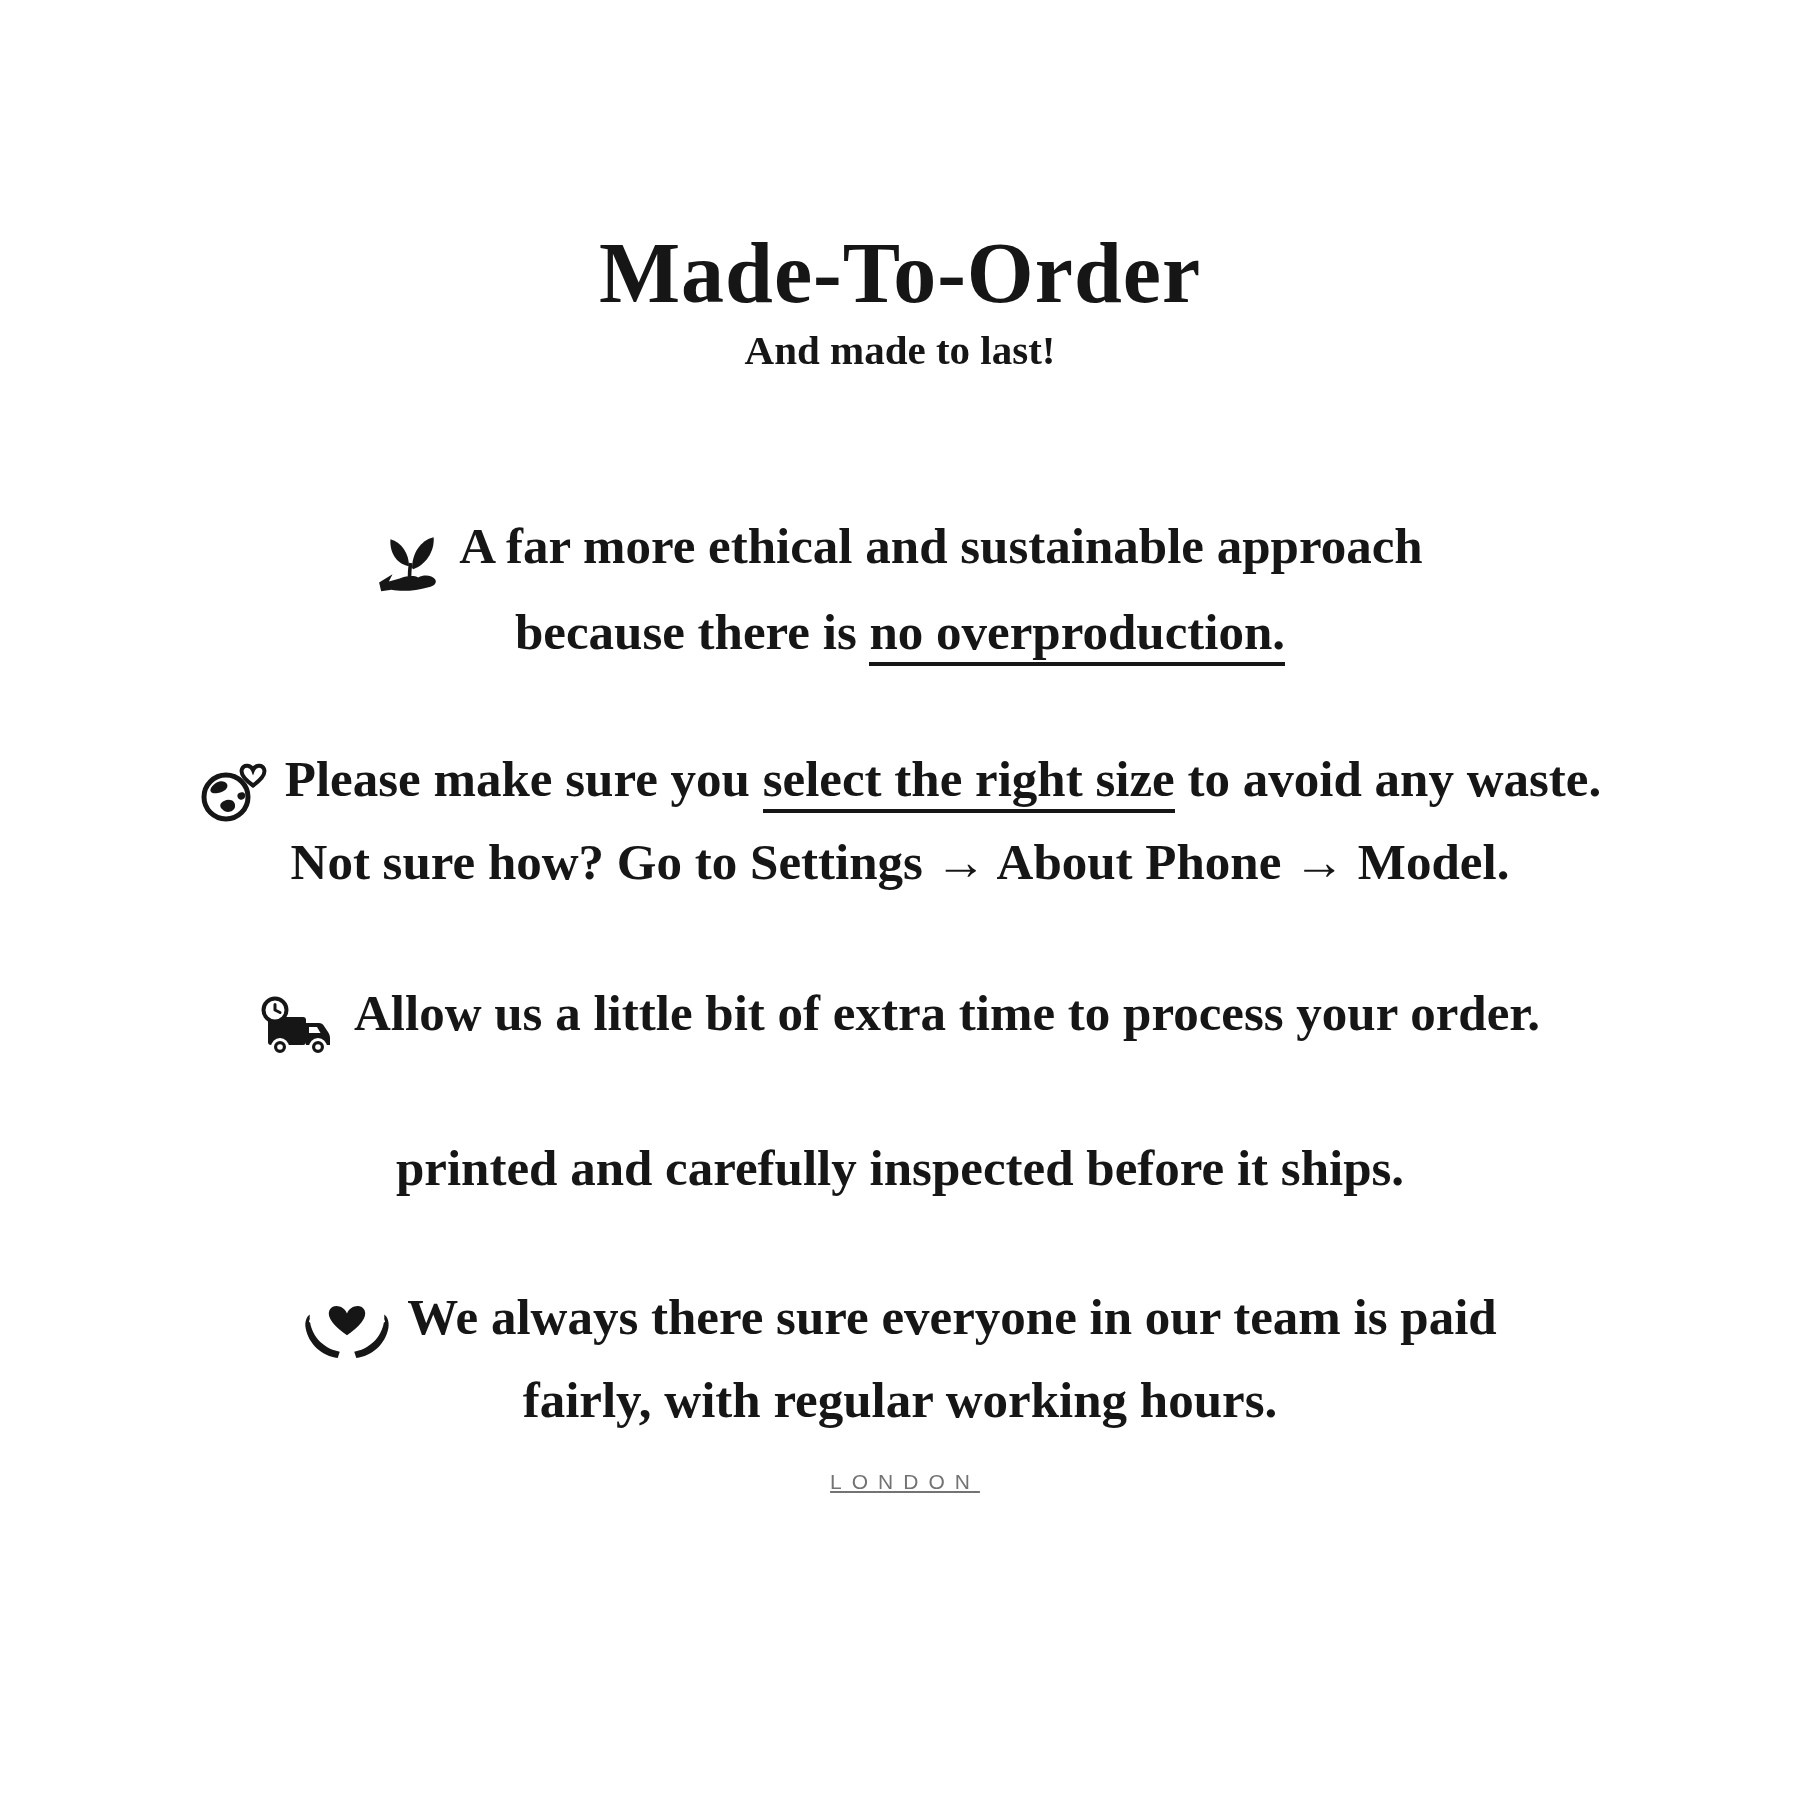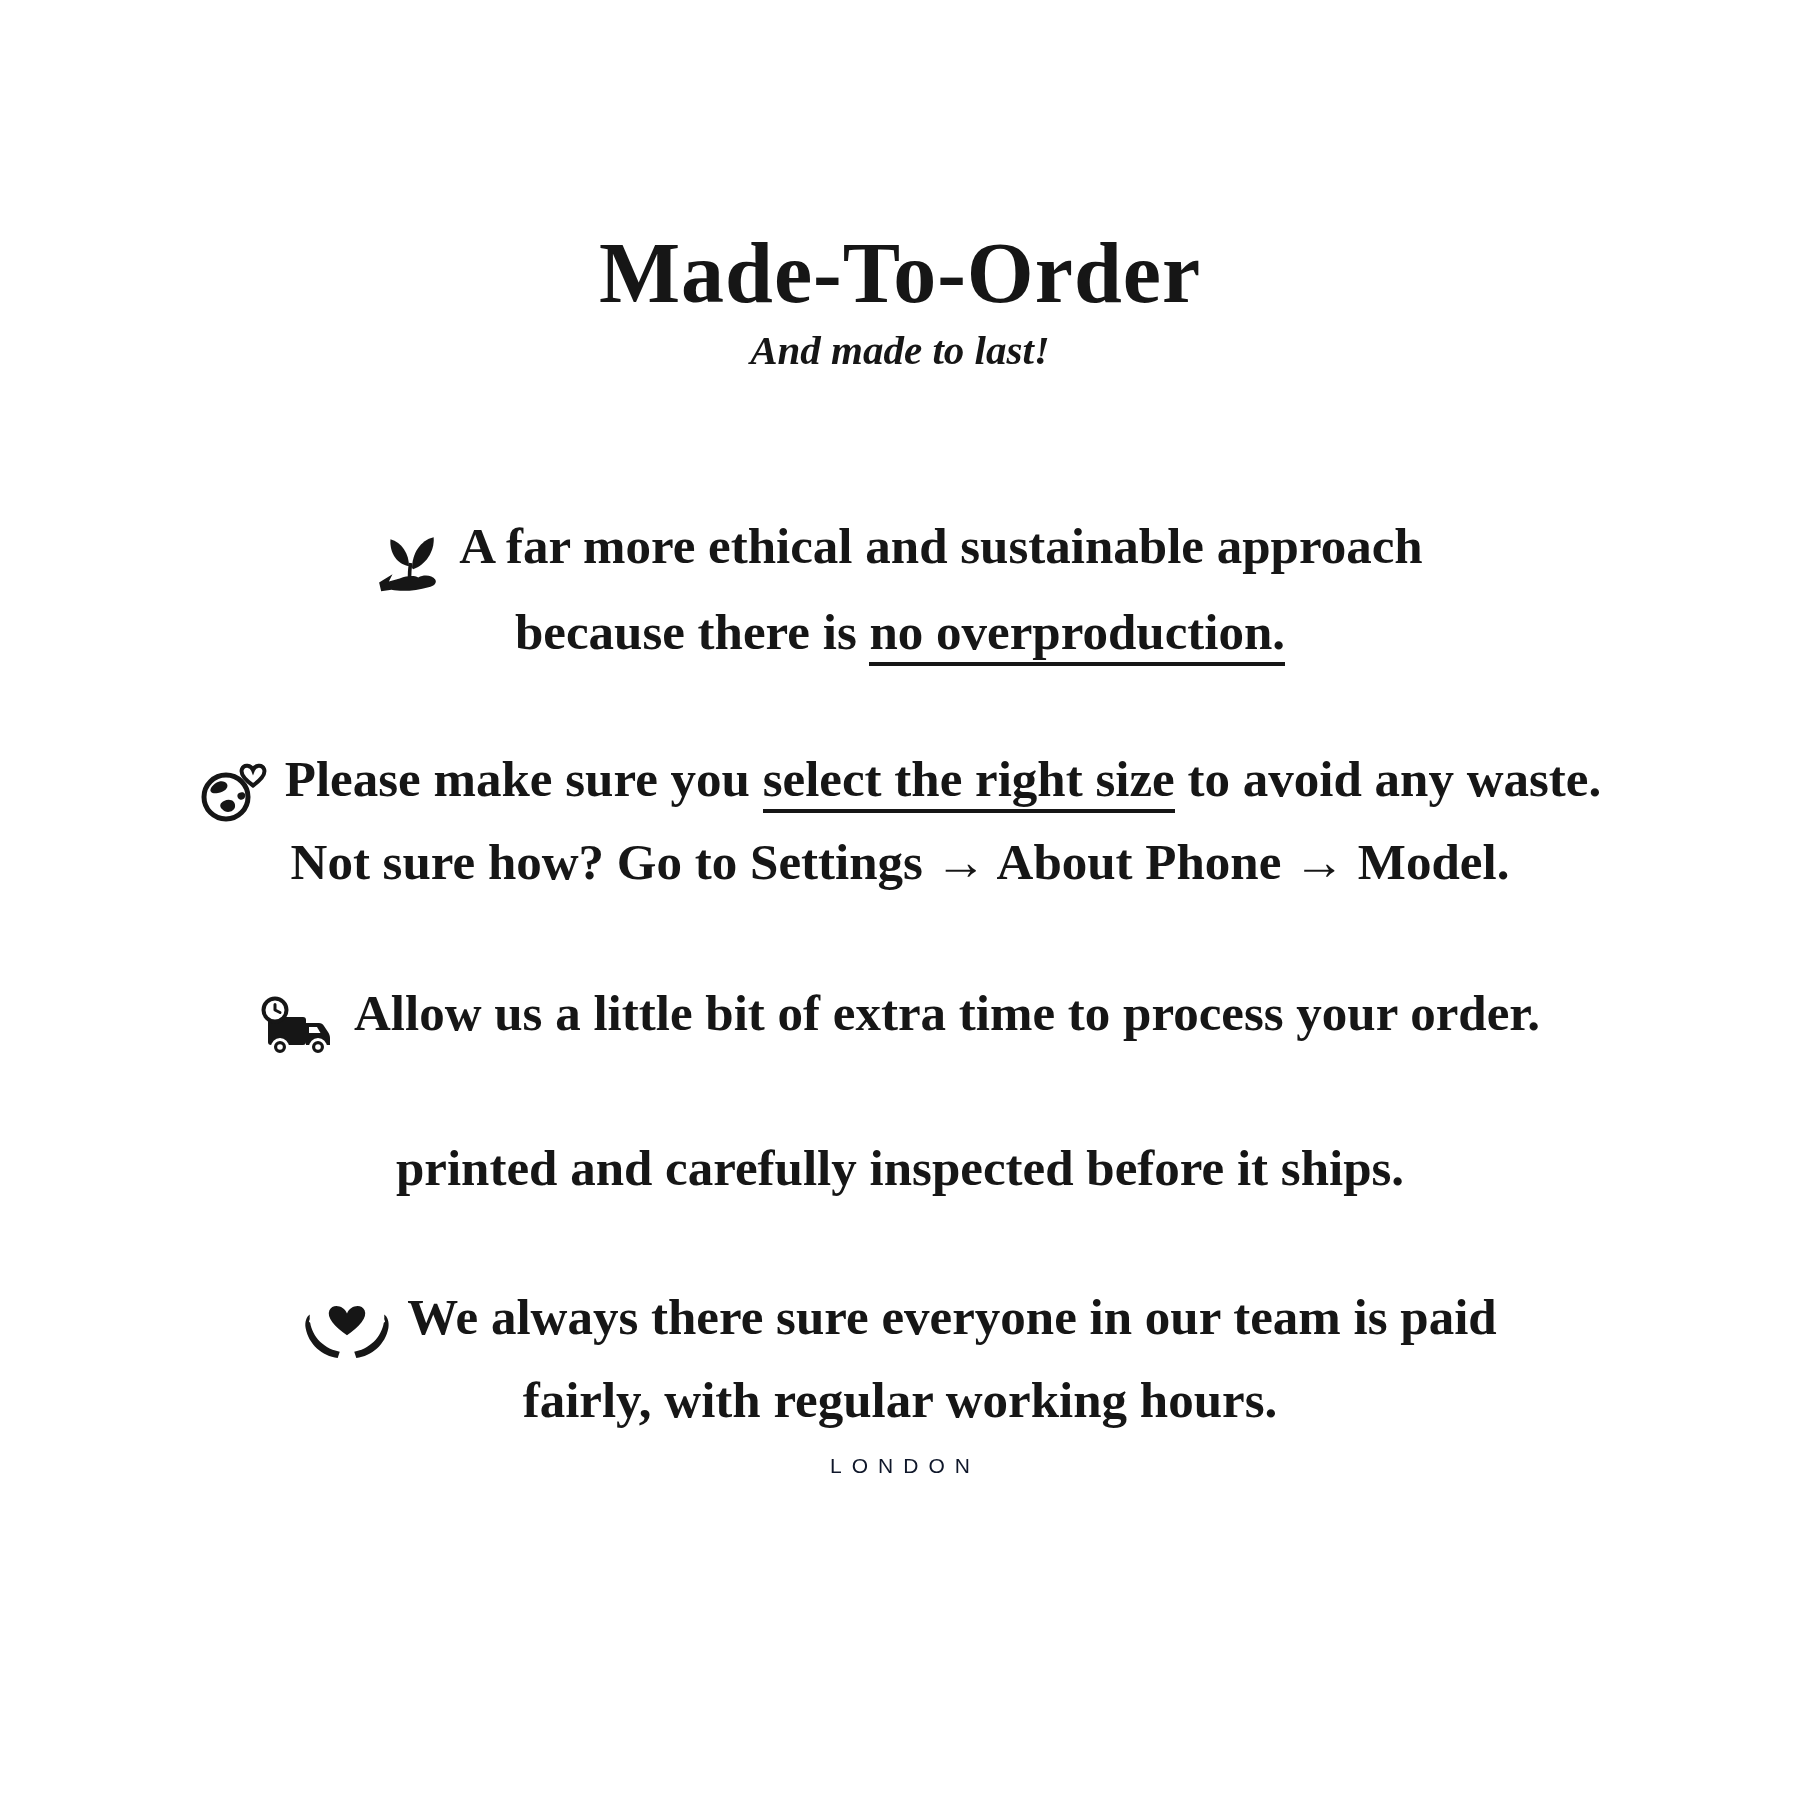--- a/index.html
+++ b/index.html
@@ -12,42 +12,43 @@
     font-weight:700;
     text-align:center;
     overflow:hidden;
     margin:0 auto;
     display:flex; flex-direction:column; align-items:center;
   }
   .title {
     margin:0; margin-top:228px;
     font-size:86px; line-height:1.05; letter-spacing:1px;
   }
-  .subtitle { font-size:41px; line-height:1.1; margin-top:10px;font-style:italic; }
+  .subtitle { font-size:41px; line-height:1.1; margin-top:10px; }
   .para { font-size:51px; line-height:67px; margin:16px; max-width:1760px; }
   .para .line { display:block; }
   .u { border-bottom:4px solid currentColor; padding-bottom:2px; }
   .icon { display:inline-block; vertical-align:-16px; margin-right:16px; }
   .icon svg { display:inline-block; vertical-align:top; }
   .mt-p1 { margin-top:140px; }
   .mt-p2 { margin-top:64px; }
   .mt-p3 { margin-top:68px; }
   .mt-p4 { margin-top:56px; }
   .mt-p5 { margin-top:66px; }
   .brand {
     margin-top:160px;
     font-size:116px; line-height:1; letter-spacing:-2px;
     color:#1b1b1b;
   }
   .brand-city {
-    margin-top:4px;
+    margin-top:20px;
     font-family:"Liberation Sans","DejaVu Sans",sans-serif;
     font-weight:400;
     font-size:21px; letter-spacing:10px; padding-left:10px;
-    color:#0f172a;
+    color:#737373;
+    text-decoration:underline;
   }
 </style>
 </head>
 <body>
 
 <div class="canvas">
 
   <h1 class="title">Made-To-Order</h1>
   <div class="subtitle">And made to last!</div>
 

